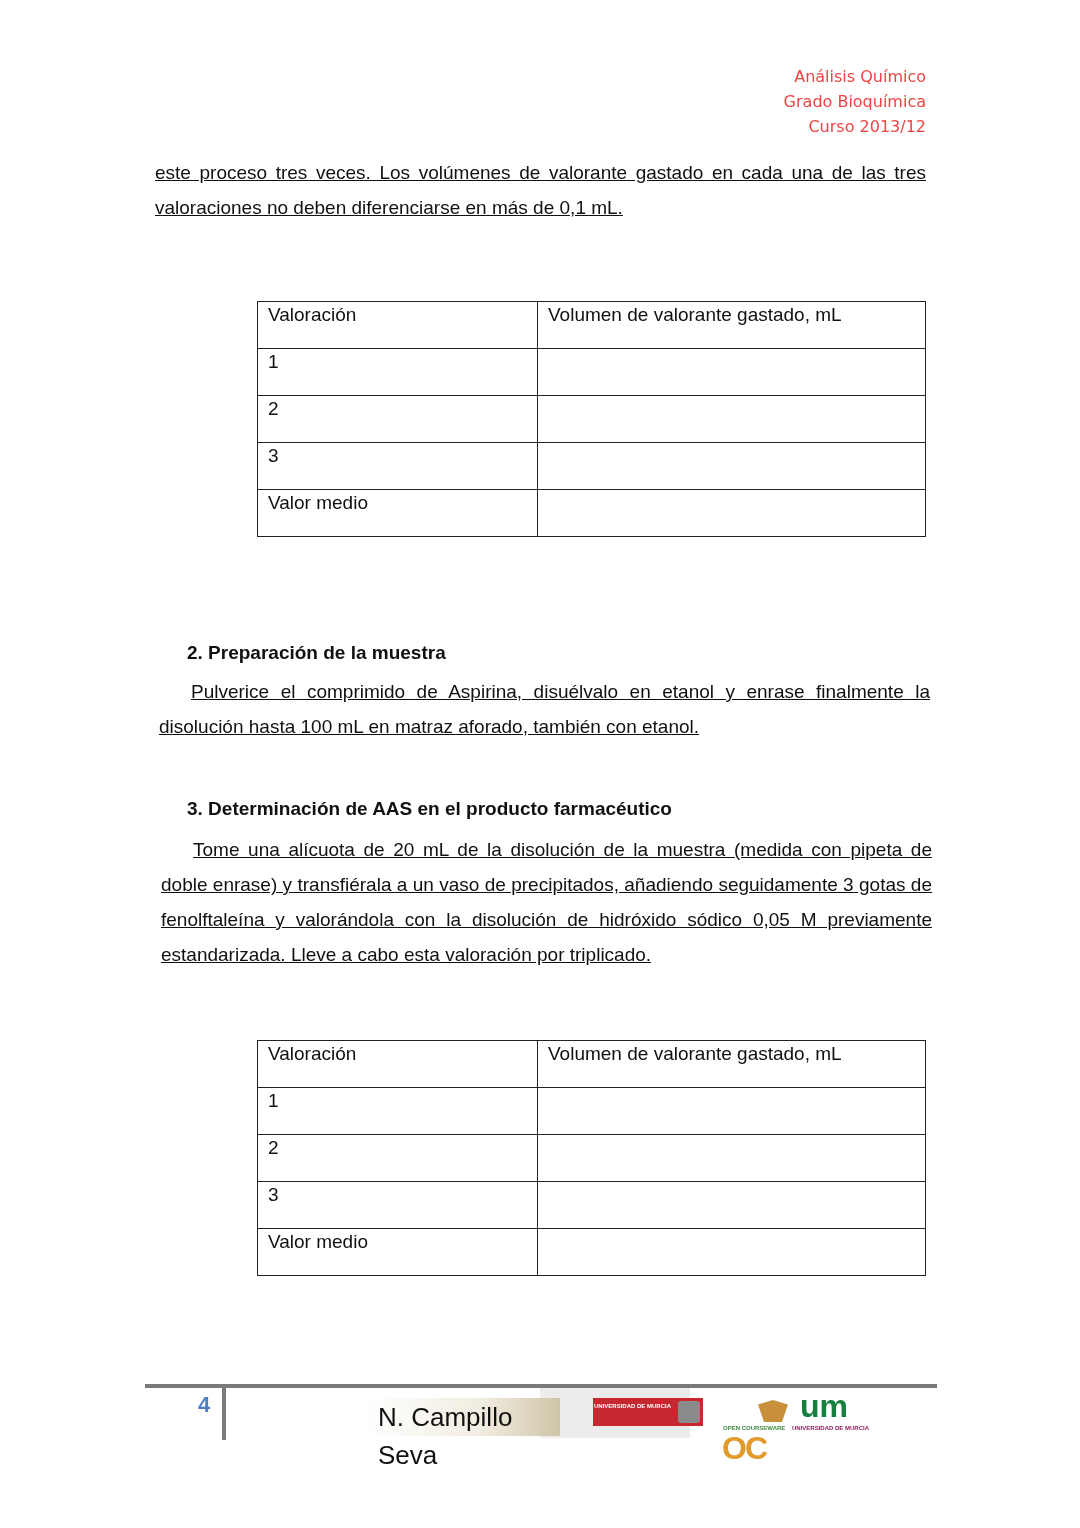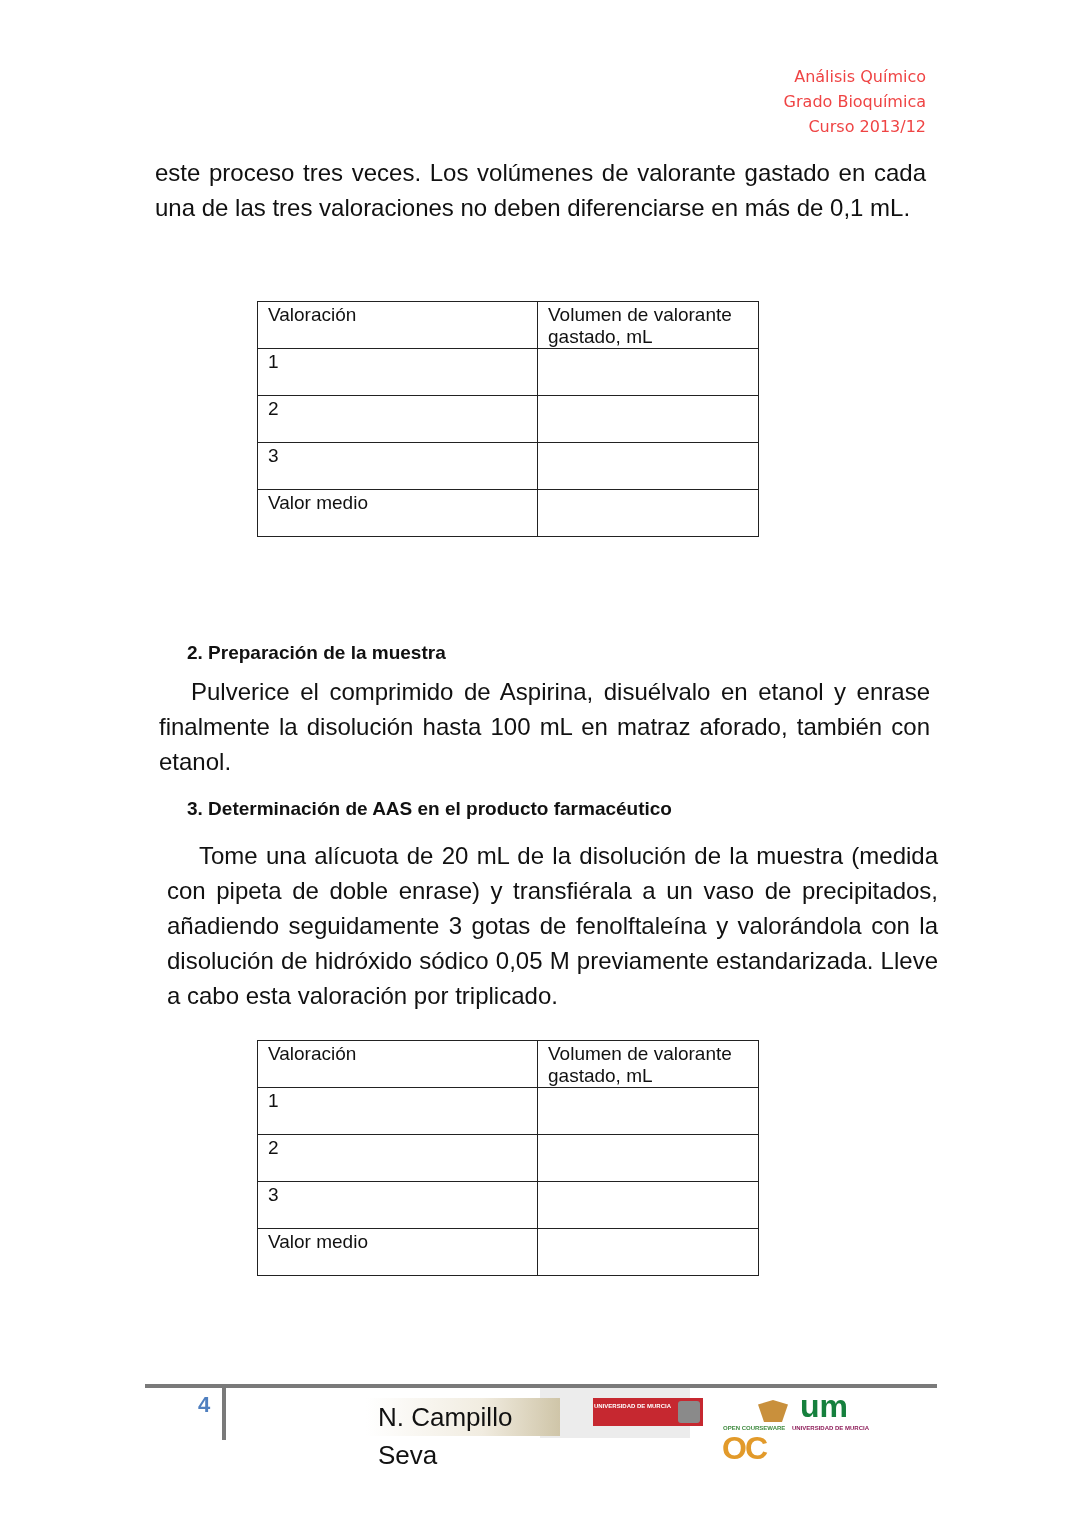--- a/index.html
+++ b/index.html
@@ -1,21 +1,21 @@
 <!DOCTYPE html>
 <html><head>
 <meta charset="utf-8">
 <style>
   html,body{margin:0;padding:0;background:#fff;}
   body{width:1080px;height:1528px;position:relative;overflow:hidden;font-family:"Liberation Sans",sans-serif;color:#111;}
   .header{position:absolute;right:154px;top:64px;text-align:right;font-family:"DejaVu Sans",sans-serif;font-size:16px;line-height:25px;color:#ef4444;}
-  .para{position:absolute;left:155px;width:771px;font-size:24px;line-height:35px;text-align:justify;}
+  .para{position:absolute;left:155px;width:771px;font-size:19px;line-height:35px;text-align:justify;text-decoration:underline;}
   .indent{text-indent:32px;}
   .heading{position:absolute;left:187px;font-size:19px;font-weight:bold;}
-  table.val{position:absolute;left:257px;width:502px;border-collapse:collapse;font-size:19px;}
+  table.val{position:absolute;left:257px;width:669px;border-collapse:collapse;font-size:19px;}
   table.val td{border:1.5px solid #222;height:44px;vertical-align:top;padding:2px 10px 0 10px;}
   table.val td.c1{width:259px;}
   table.val td.right{text-align:left;}
   .footer-line{position:absolute;left:145px;top:1384px;width:792px;height:4px;background:#7a7a7a;}
   .footer-vbar{position:absolute;left:222px;top:1386px;width:4px;height:54px;background:#7a7a7a;}
   .page-num{position:absolute;left:198px;top:1392px;font-size:22px;font-weight:bold;color:#4f7fbf;}
   .author{position:absolute;left:366px;top:1398px;width:194px;height:38px;background:linear-gradient(90deg,#fff 0%,#f1ece0 60%,#cfc5a8 100%);font-size:26px;line-height:38px;padding-left:12px;box-sizing:border-box;}
   .grayband{position:absolute;left:540px;top:1388px;width:150px;height:50px;background:#ececec;}
   .um-logo{position:absolute;left:593px;top:1398px;width:110px;height:28px;background:#c62830;}
   .um-logo span{position:absolute;right:32px;top:4px;color:#fff;font-size:6px;line-height:8px;text-align:right;font-weight:bold;}
@@ -59,21 +59,21 @@
     <td class="c1 right">Valor medio</td>
     <td></td>
   </tr>
 </tbody>
   </table>
 
 <div class="heading" style="top:642px;">2.   Preparación de la muestra</div>
 <p class="para indent" style="top:670px;margin:4px;">Pulverice el comprimido de Aspirina, disuélvalo en etanol y enrase finalmente la disolución hasta 100 mL en matraz aforado, también con etanol.</p>
 
 <div class="heading" style="top:798px;">3.   Determinación de AAS en el producto farmacéutico</div>
-<p class="para indent" style="top:826px;margin:12px;">Tome una alícuota de 20 mL de la disolución de la muestra (medida con pipeta de doble enrase) y transfiérala a un vaso de precipitados, añadiendo seguidamente 3 gotas de fenolftaleína y valorándola con la disolución de hidróxido sódico 0,05 M previamente estandarizada. Lleve a cabo esta valoración por triplicado.</p>
+<p class="para indent" style="top:826px;margin:6px;">Tome una alícuota de 20 mL de la disolución de la muestra (medida con pipeta de doble enrase) y transfiérala a un vaso de precipitados, añadiendo seguidamente 3 gotas de fenolftaleína y valorándola con la disolución de hidróxido sódico 0,05 M previamente estandarizada. Lleve a cabo esta valoración por triplicado.</p>
 
 <table class="val" style="top:1040px;">
   <tbody>
       <tr>
     <td class="c1">Valoración</td>
     <td>Volumen de valorante gastado, mL</td>
   </tr>
   <tr>
     <td class="c1">1</td>
     <td></td>

